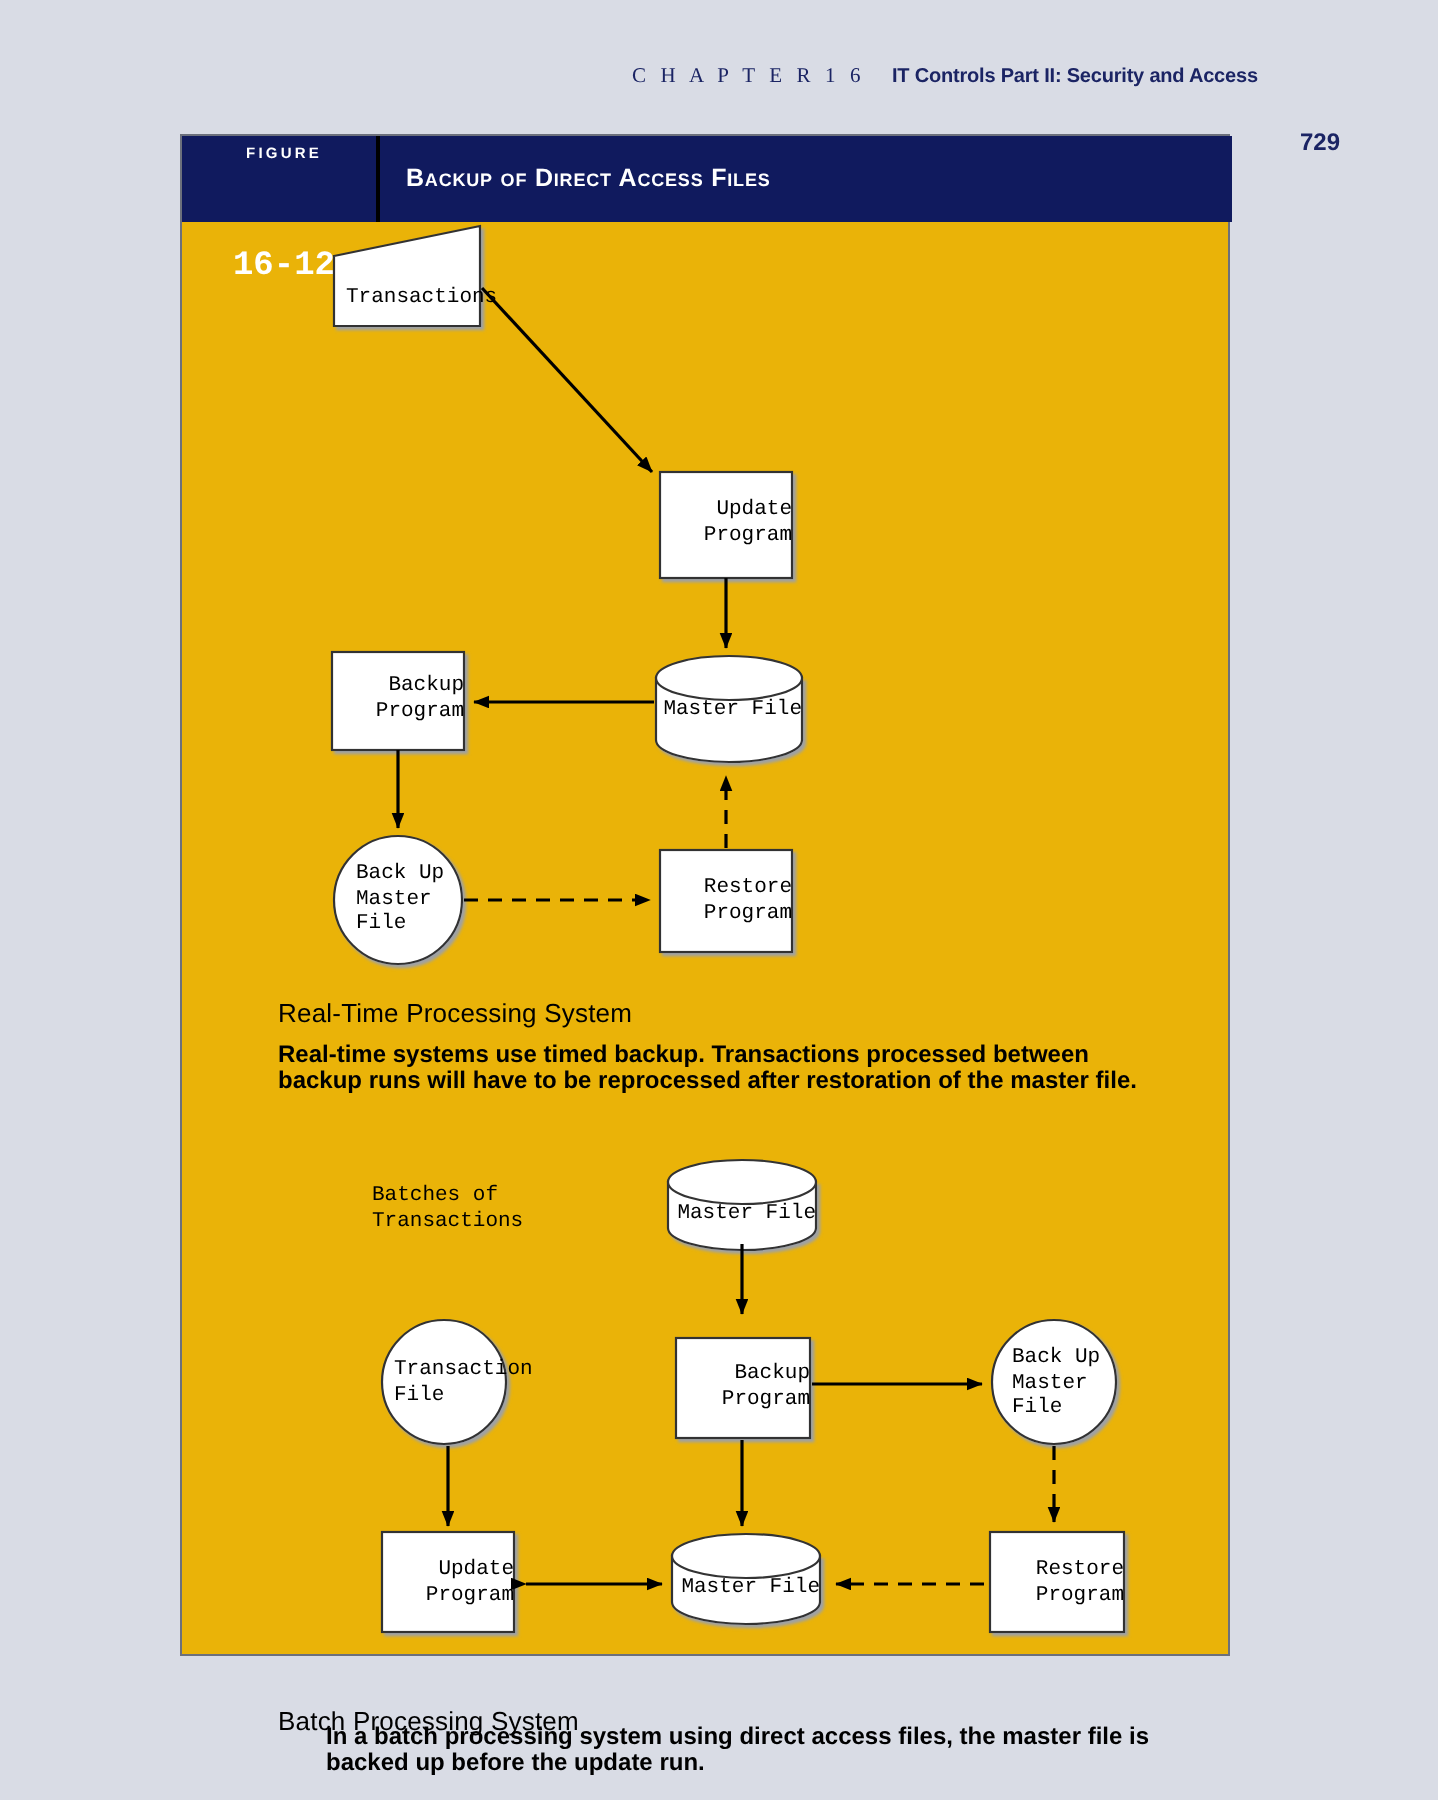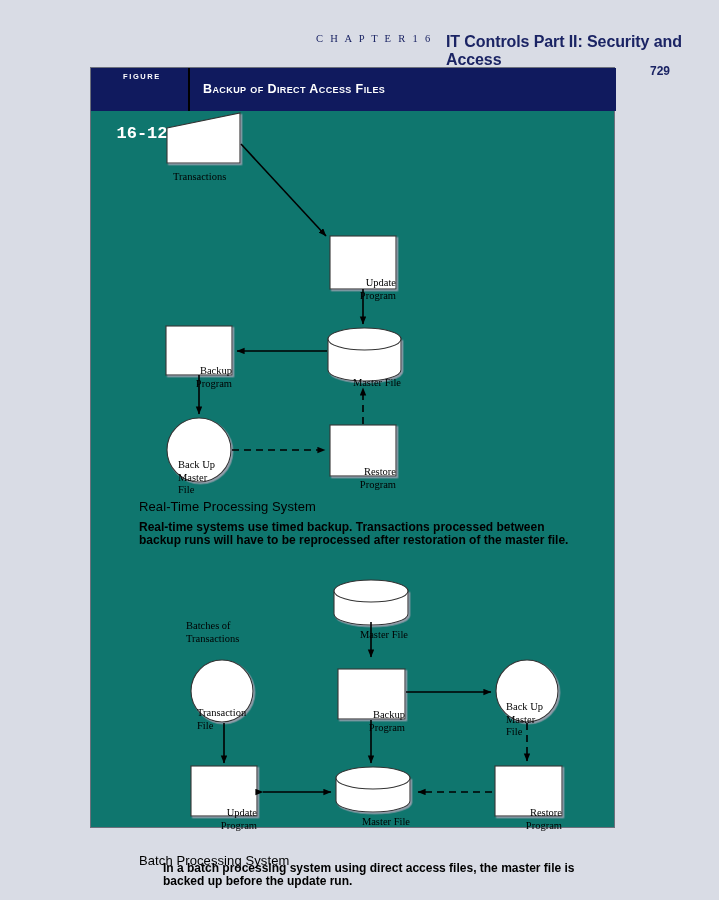--- a/index.html
+++ b/index.html
@@ -14,32 +14,32 @@
   .runhead{
     position:absolute;left:0;top:33px;width:700px;height:16px;
   }
   .runhead .chapter{
     position:absolute;left:316px;top:0;
     font-family:"Liberation Serif", serif;
     font-size:10.5px;letter-spacing:2.3px;color:#1b2464;font-weight:400;
   }
   .runhead .title{
     position:absolute;left:446px;top:0;
-    font-size:16px;color:#1b2464;font-weight:600;letter-spacing:-0.1px;
+    font-size:10px;color:#1b2464;font-weight:600;letter-spacing:-0.1px;
   }
   .runhead .pageno{
     position:absolute;left:650px;top:-1px;
     font-size:12px;color:#1b2464;font-weight:700;margin-top:32px;
   }
   
   .figure-box{
     position:absolute;left:90px;top:67px;width:525px;height:761px;
     border:1px solid #6c707c;
     box-sizing:border-box;
-    background:#0f766e;
+    background:#eab308;
   }
   .fig-header{
     position:absolute;left:0;top:0;width:525px;height:43px;
     background:#101a5e;
     box-sizing:border-box;
   }
   .fig-label{
     position:absolute;left:8px;top:3px;width:86px;text-align:center;color:#ffffff;
   }
   .fig-label .word{
@@ -58,24 +58,23 @@
     font-variant:small-caps;letter-spacing:0.4px;
   }
   
   .canvas{
     position:absolute;left:0;top:43px;width:523px;height:716px;
   }
   svg.diagram{position:absolute;left:0;top:0;}
   
   .node-label{
     position:absolute;
-    font-family:Liberation Serif, serif;
+    font-family:Liberation Mono, monospace;
     font-size:10.5px;color:#000;line-height:12.5px;
     white-space:pre-line;
-    margin-top:28px;
   }
   .node-label.c{text-align:right;}
   
   .cap-head{
     position:absolute;
     font-size:13px;color:#000;font-weight:400;letter-spacing:0.1px;
   }
   .cap-body{
     position:absolute;
     font-size:12px;color:#000;line-height:12.5px;width:430px;font-weight:bold;

